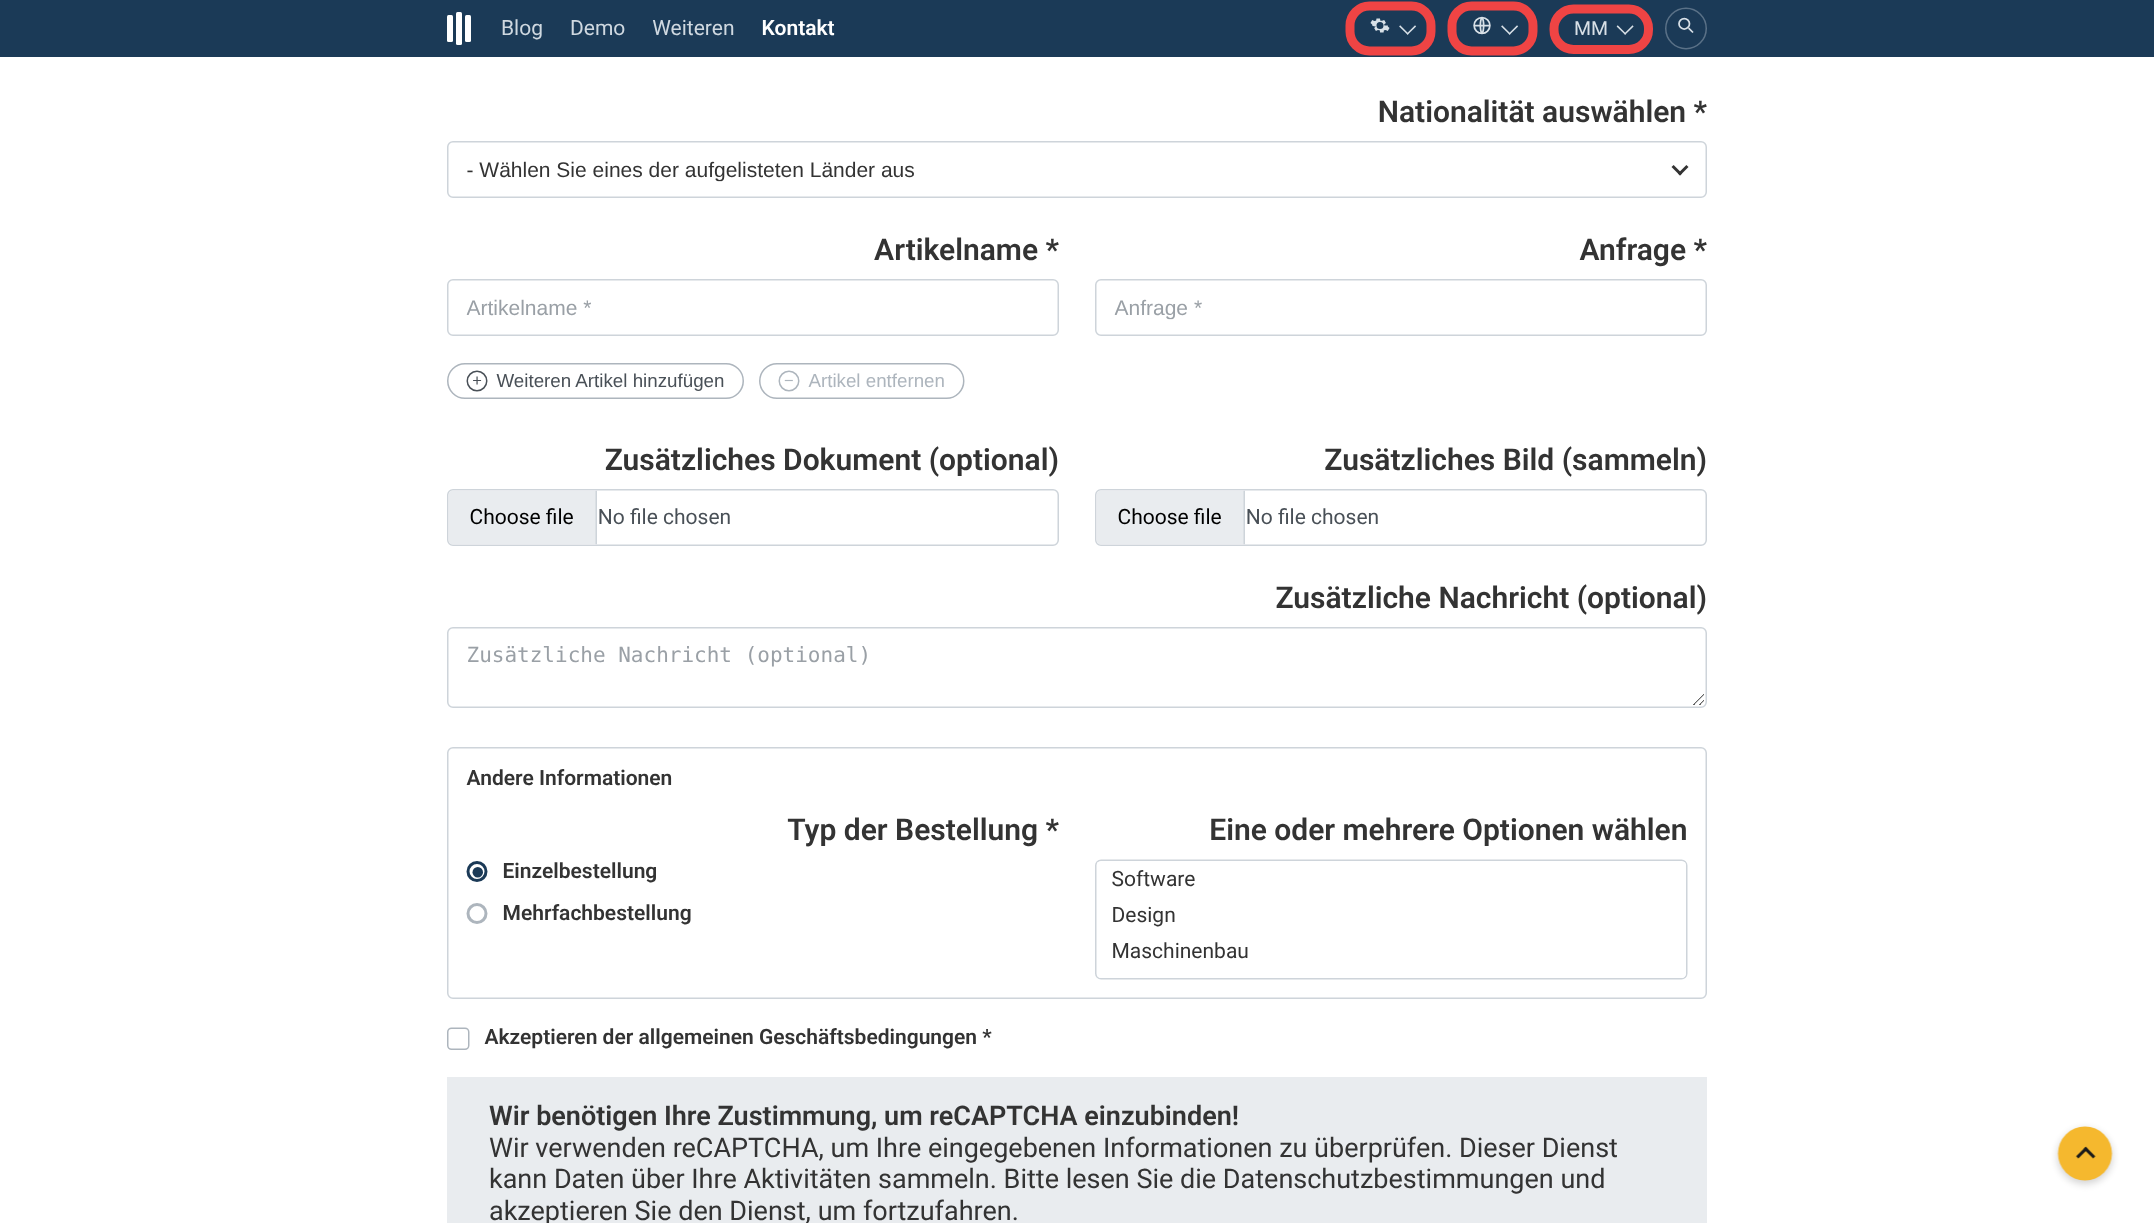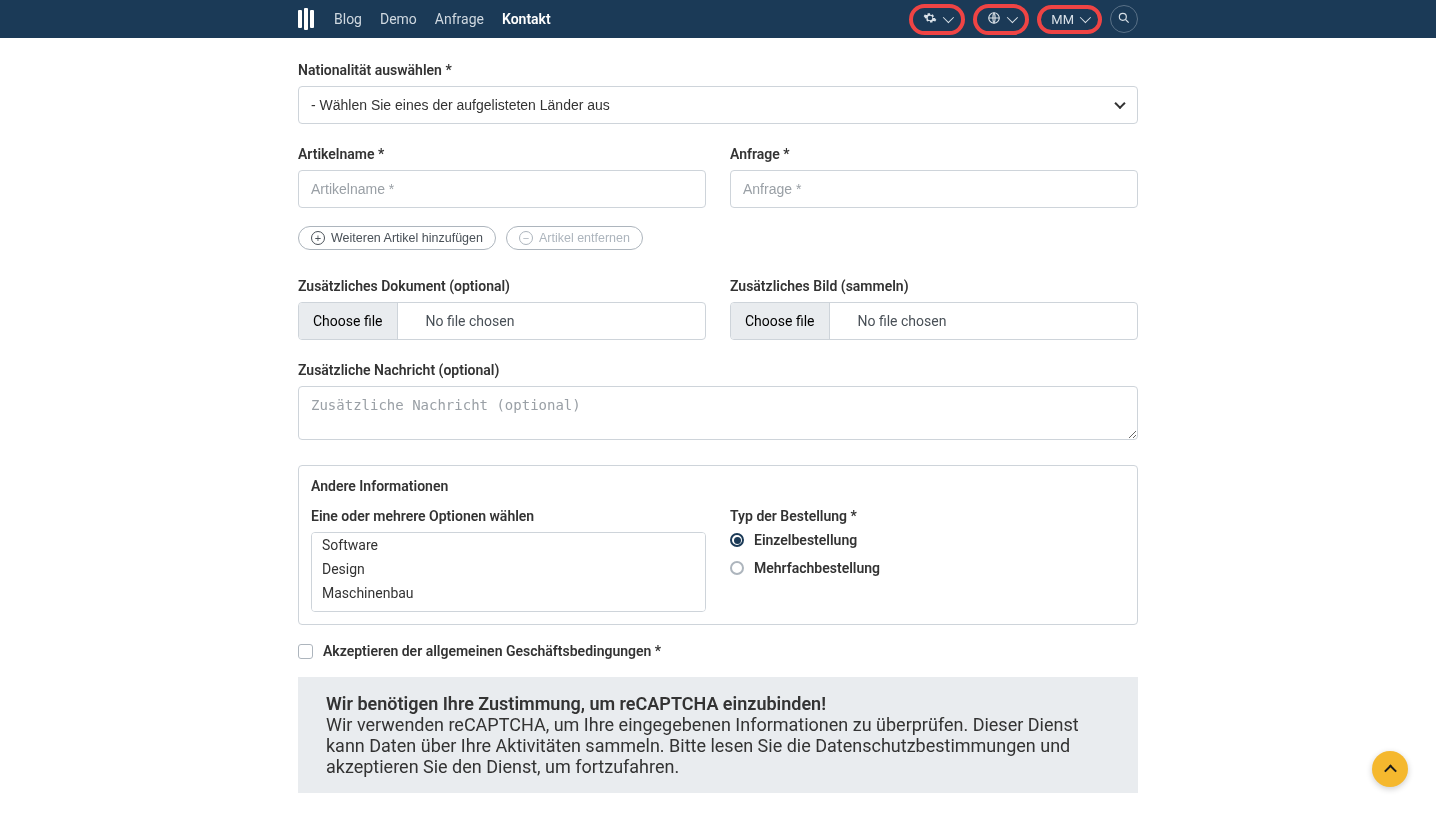--- a/index.html
+++ b/index.html
@@ -38,21 +38,21 @@
   .logo { display: flex; gap: 2px; margin-right: 20px; }
   .logo span { display:inline-block; width:4px; background:#fff; border-radius:1px;}
   .logo span:nth-child(1){height:18px; transform:translateY(2px);}
   .logo span:nth-child(2){height:22px;}
   .logo span:nth-child(3){height:18px; transform:translateY(2px);}
   .nav-links { display:flex; gap:18px; }
   .nav-links a { color:#cfd8e0; text-decoration:none; font-size:14px; }
   .nav-links a.active { color:#fff; font-weight:600; }
   .nav-right { margin-left:auto; display:flex; align-items:center; gap:8px; }
   .pill {
-    border:4px solid #ef4444;
+    border:6px solid #ef4444;
     color:#d8e0e7;
     border-radius:16px;
     padding:3px 10px;
     display:flex;
     align-items:center;
     gap:6px;
     font-size:13px;
     background:transparent;
     cursor:pointer;
   }
@@ -65,21 +65,21 @@
   }
   .circle-btn svg { width:14px; height:14px; stroke:#d8e0e7; fill:none; stroke-width:2; }
 
   
   .container {
     max-width: 840px;
     margin: 0 auto;
     padding: 24px 0 40px;
   }
   .form-group { margin-bottom: 22px; }
-  .form-label { font-weight:600; font-size:14px; display:block; margin-bottom:8px; }
+  .form-label { font-weight:600; font-size:20px; display:block; margin-bottom:8px;text-align:right; }
   .form-control {
     width:100%;
     border:1px solid var(--border);
     border-radius:4px;
     padding:10px 12px;
     font-size:14px;
     color:var(--text);
     background:#fff;
   }
   .form-control::placeholder { color:#9aa0a6; }
@@ -104,21 +104,21 @@
   .btn-outline.disabled { color:#adb5bd; cursor:default; }
   .icon-plus, .icon-minus {
     width:14px; height:14px; border:1.5px solid currentColor; border-radius:50%;
     display:inline-flex; align-items:center; justify-content:center;
     font-size:11px; line-height:1;
   }
   .btn-row { display:flex; gap:10px; margin-top:-4px; margin-bottom:28px; }
 
   .file-input { display:flex; border:1px solid var(--border); border-radius:4px; overflow:hidden; }
   .file-btn { background:#e9ecef; padding:10px 14px; border-right:1px solid var(--border); font-size:14px; color:#000000; cursor:pointer;}
-  .file-text { padding:10px 28px; color:#495057; font-size:14px; }
+  .file-text { padding:10px 1px; color:#495057; font-size:14px; }
 
   textarea.form-control { resize:vertical; min-height:52px; }
 
   .card {
     border:1px solid var(--border);
     border-radius:4px;
     padding:12px;
   }
   .card-title { font-weight:600; margin-bottom:14px; }
   .card-row { display:flex; gap:24px; }
@@ -184,21 +184,21 @@
 <div class="navbar">
   <div class="navbar-inner">
     <div class="logo">
       <span></span>
         <span></span>
         <span></span>
     </div>
     <div class="nav-links">
       <a href="#">Blog</a>
       <a href="#">Demo</a>
-      <a href="#">Anfrage</a>
+      <a href="#">Weiteren</a>
       <a href="#" class="active">Kontakt</a>
     </div>
     <div class="nav-right">
       <div class="pill">
         <span>
           <svg viewBox="0 0 24 24">
               <path d="M12 8a4 4 0 100 8 4 4 0 000-8zm9 4a7 7 0 01-.1 1.2l2 1.6-2 3.4-2.4-1a7 7 0 01-2 .1l-.4 2.6h-4l-.4-2.6a7 7 0 01-2-.1l-2.4 1-2-3.4 2-1.6A7 7 0 013 12a7 7 0 01.1-1.2l-2-1.6 2-3.4 2.4 1a7 7 0 012-.1L8 4h4l.4 2.6a7 7 0 012 .1l2.4-1 2 3.4-2 1.6c.1.4.2.8.2 1.3z"></path>
             </svg>
         </span>
         <span class="chev-down"></span>
@@ -278,40 +278,40 @@
   </div>
 
   <div class="form-group">
     <label class="form-label">Zusätzliche Nachricht (optional)</label>
     <textarea class="form-control" placeholder="Zusätzliche Nachricht (optional)" style=""></textarea>
   </div>
 
   <div class="card">
     <div class="card-title">Andere Informationen</div>
     <div class="card-row">
-      <div class="card-col">
-        <div class="form-label">Eine oder mehrere Optionen wählen</div>
-        <div class="multi-select">
-          <div>Software</div>
-          <div>Design</div>
-          <div>Maschinenbau</div>
-          <div>Anderes</div>
-        </div>
-      </div>
       <div class="card-col">
         <div class="form-label">Typ der Bestellung *</div>
         <div class="radio-item">
           <span class="radio checked"></span>
           <span>Einzelbestellung</span>
         </div>
         <div class="radio-item">
           <span class="radio"></span>
           <span>Mehrfachbestellung</span>
         </div>
       </div>
+      <div class="card-col">
+        <div class="form-label">Eine oder mehrere Optionen wählen</div>
+        <div class="multi-select">
+          <div>Software</div>
+          <div>Design</div>
+          <div>Maschinenbau</div>
+          <div>Anderes</div>
+        </div>
+      </div>
     </div>
   </div>
 
   <div class="checkbox-row">
     <span class="checkbox"></span>
     <span>Akzeptieren der allgemeinen Geschäftsbedingungen *</span>
   </div>
 
   <div class="consent-box">
     <b>Wir benötigen Ihre Zustimmung, um reCAPTCHA einzubinden!</b><br>

